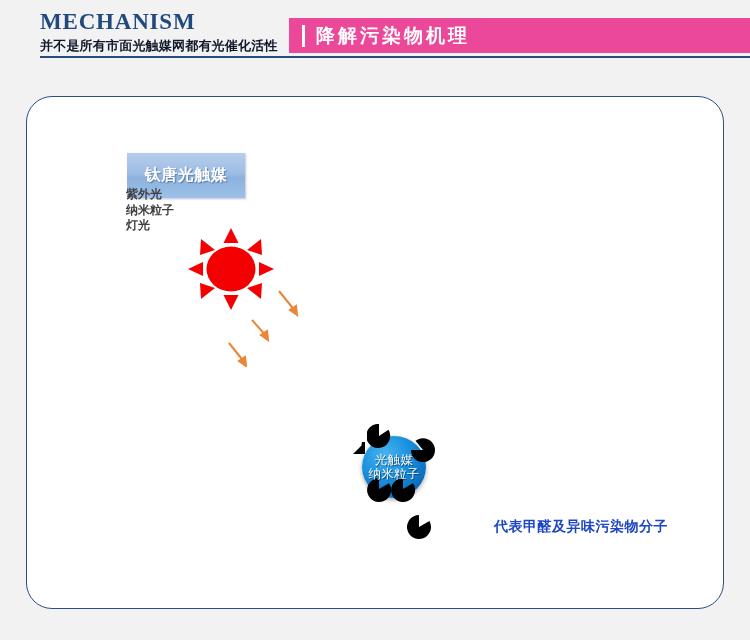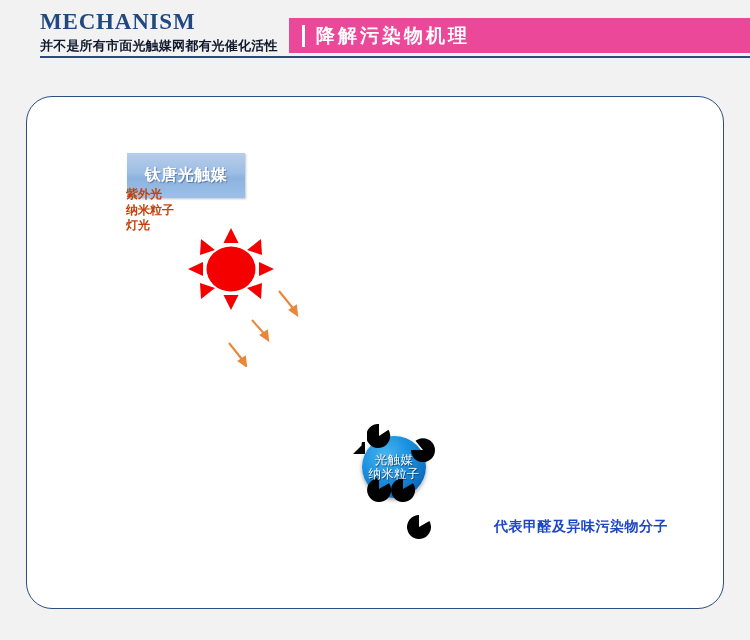--- a/index.html
+++ b/index.html
@@ -107,21 +107,21 @@
     font-size: 16px;
     font-weight: bold;
     letter-spacing: 0.5px;
     text-shadow: 1px 1px 1px rgba(40,70,120,0.55);
   }
 
   
   .light-list {
     position: absolute;
     left: 99px; top: 90px;
-    color: #c2410c;
+    color: #404040;
     font-size: 12px;
     font-weight: bold;
     line-height: 15.5px;
   }
   .light-list div { white-space: nowrap; }
 
   
   .sun-wrap {
     position: absolute;
     left: 161px; top: 131px;

